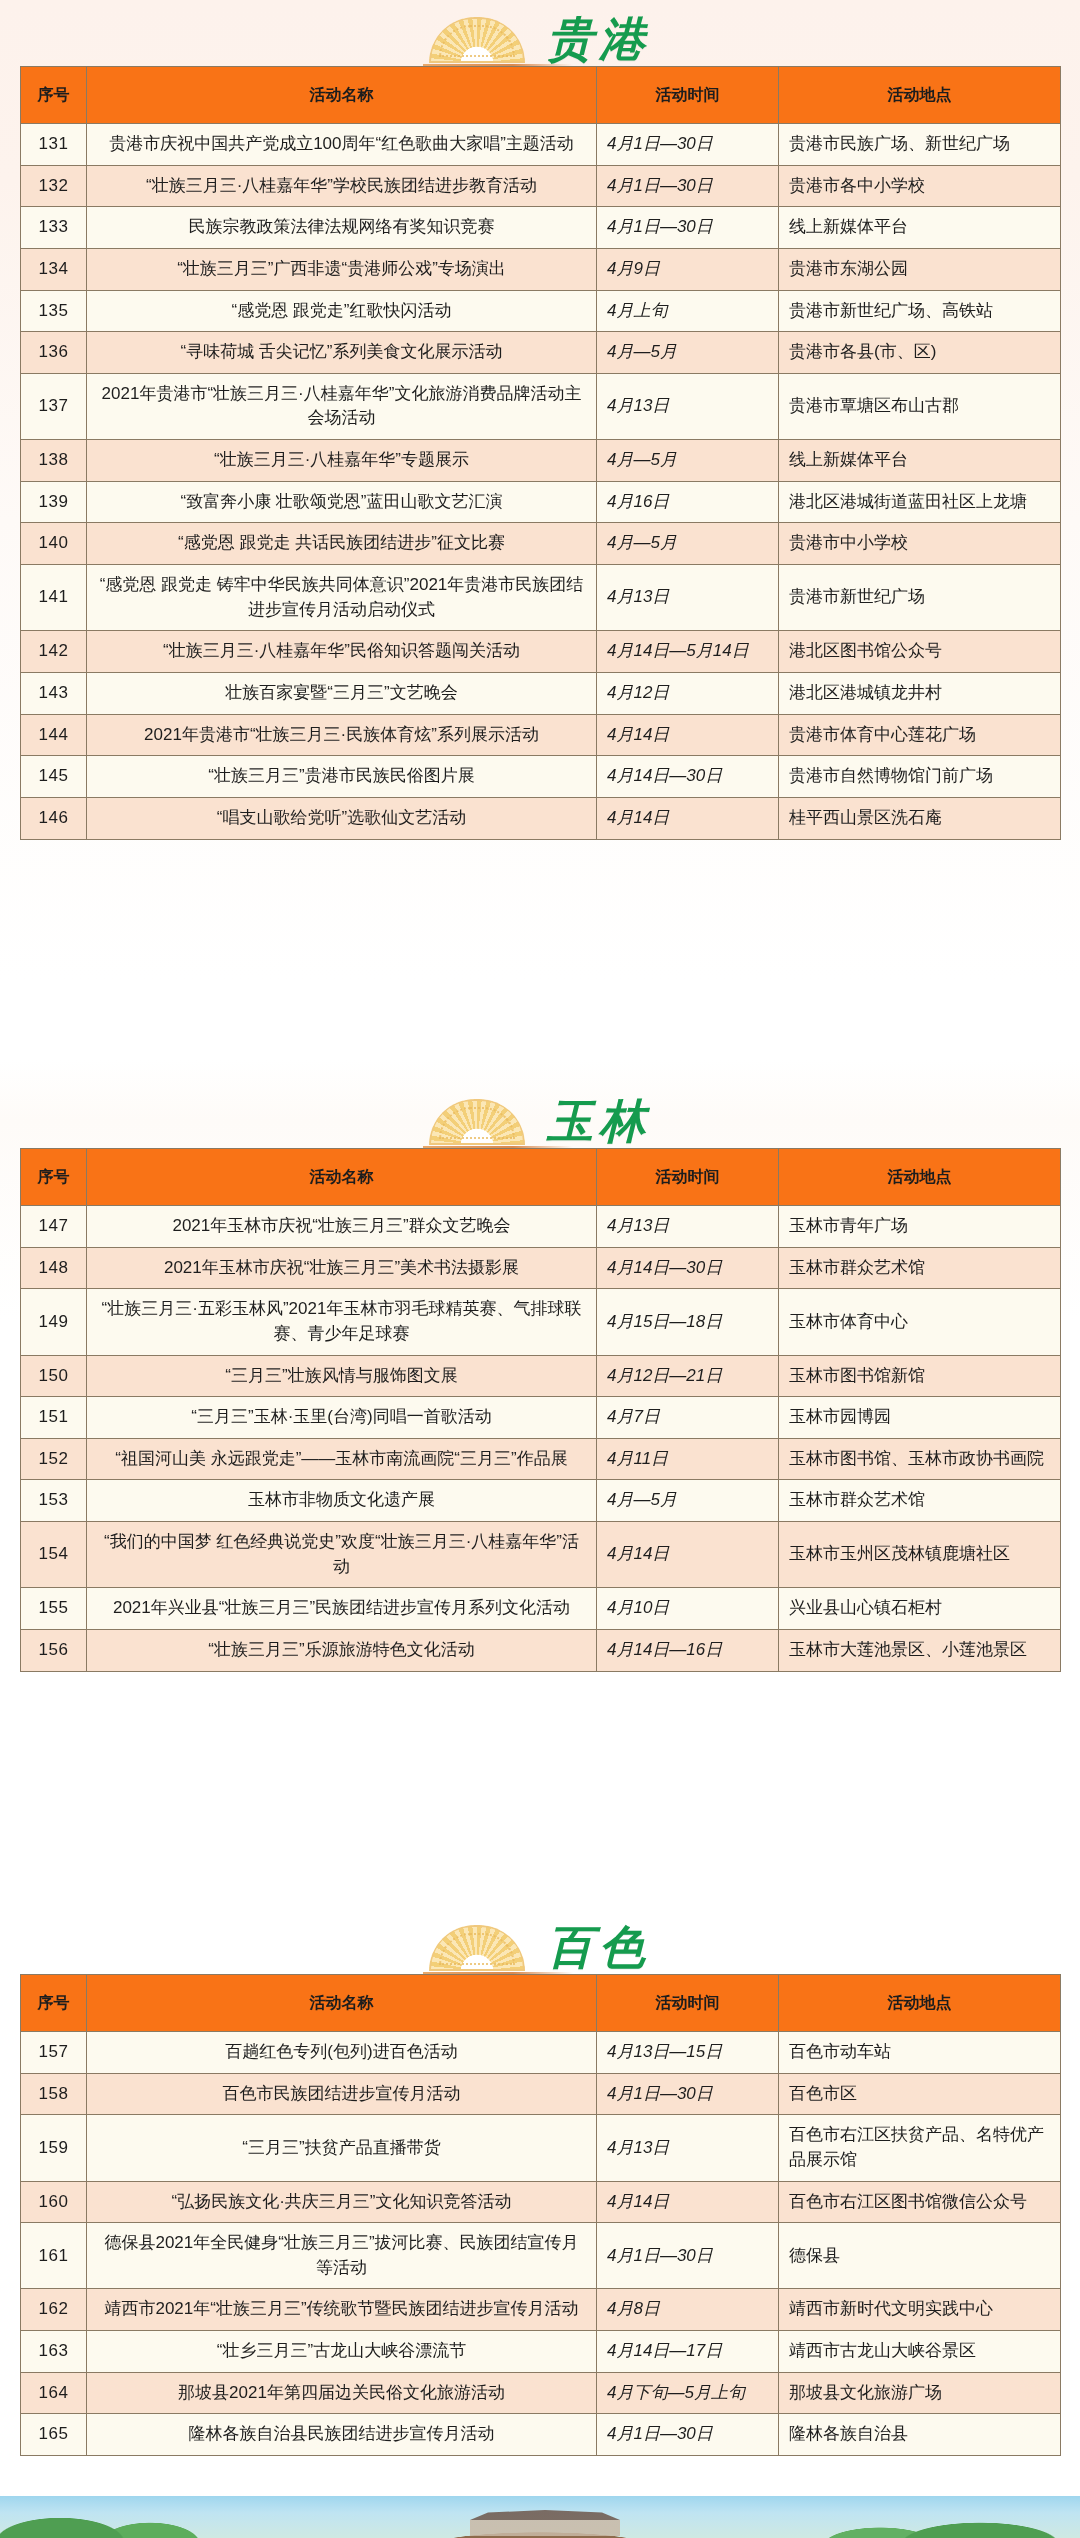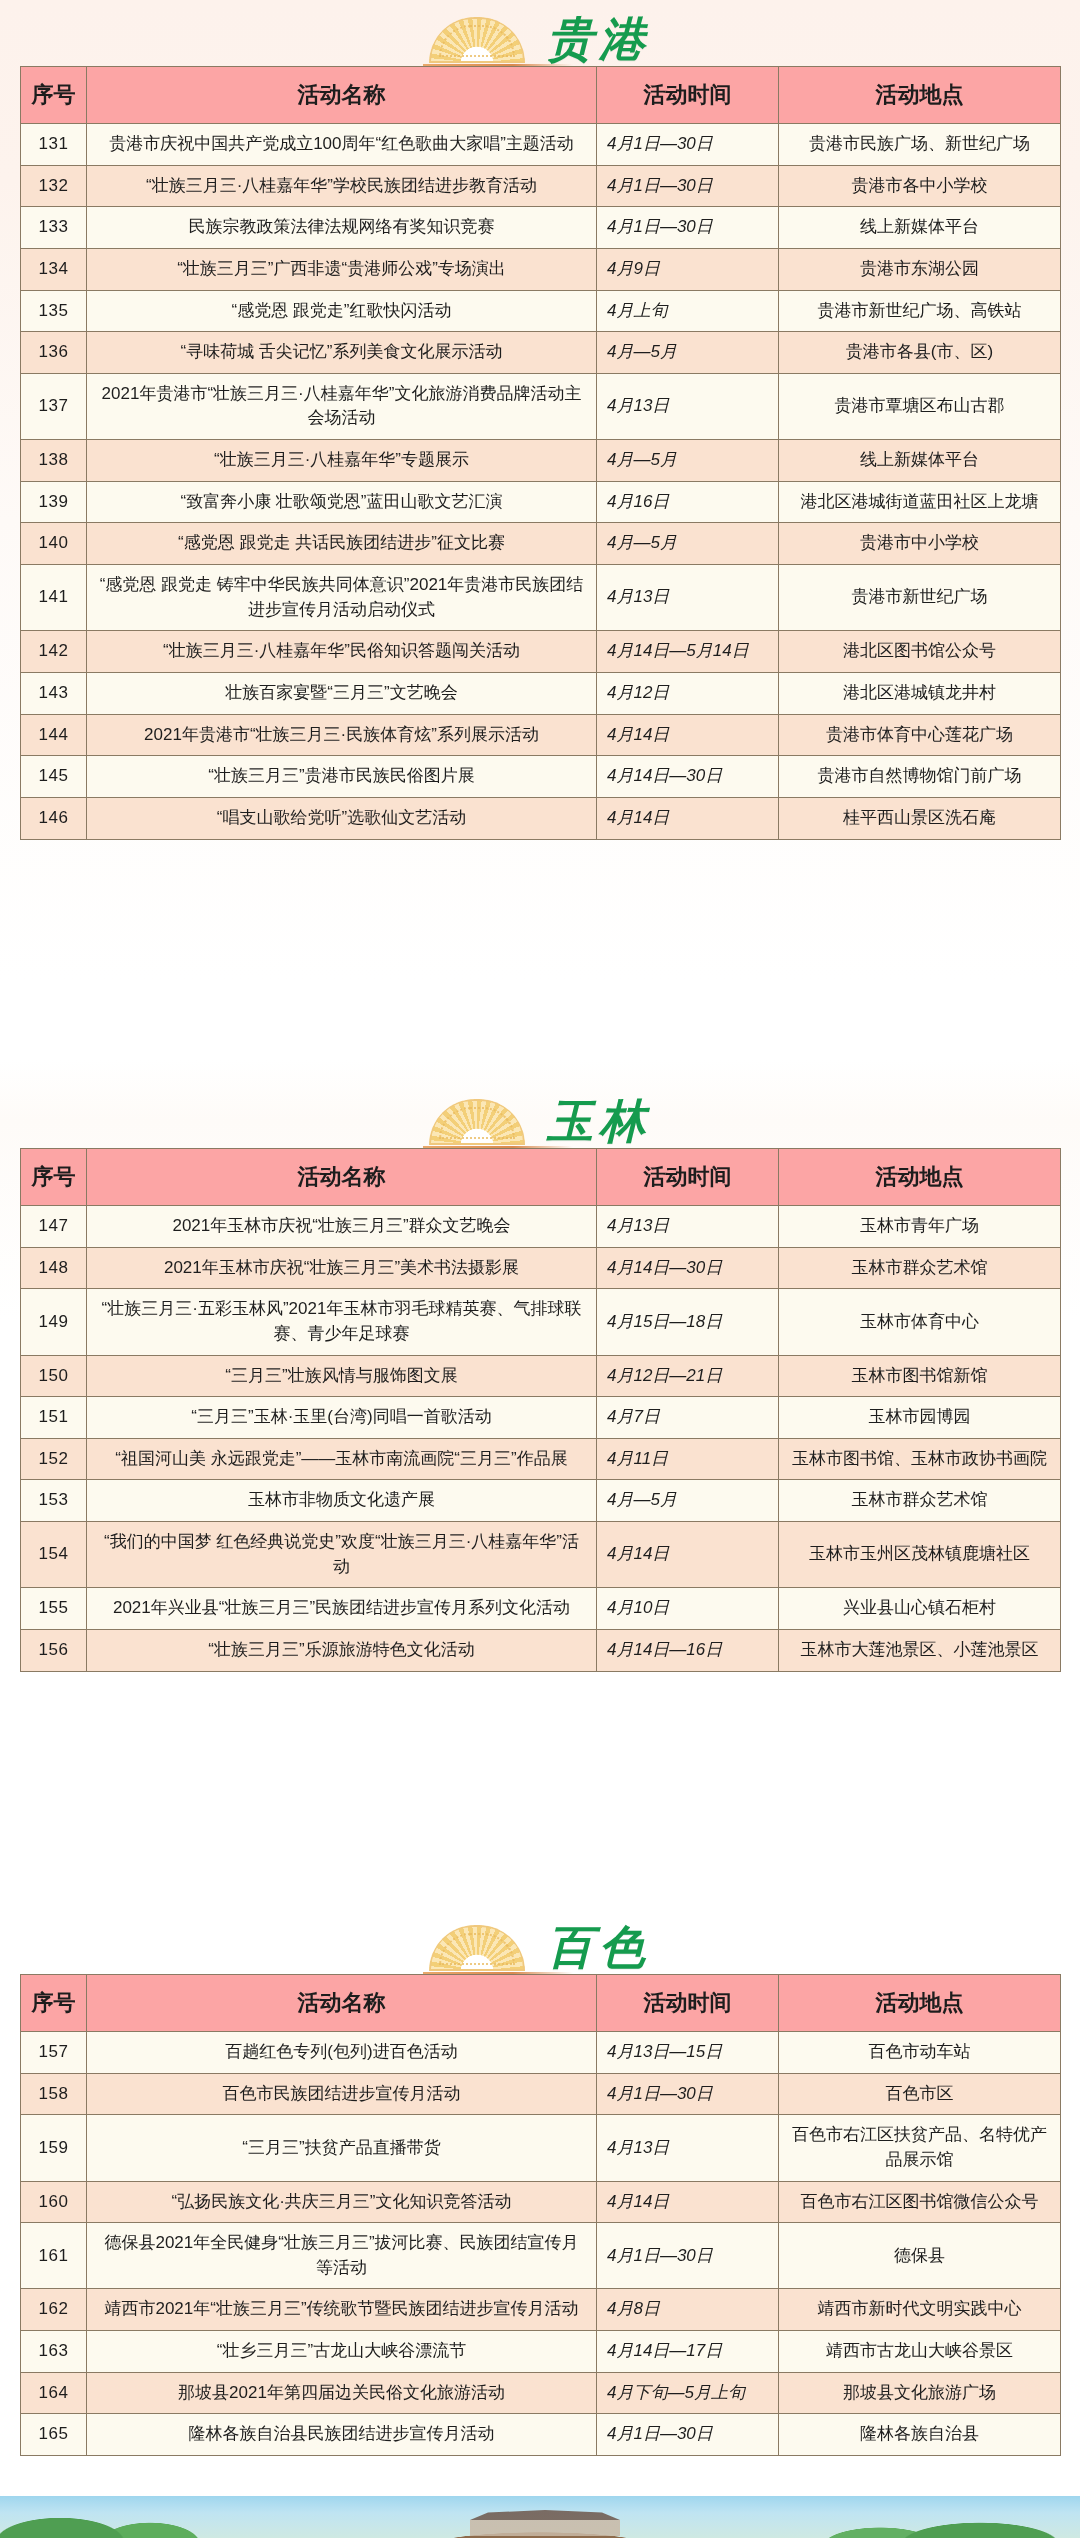--- a/index.html
+++ b/index.html
@@ -134,40 +134,40 @@
   table.act-table td {
     border: 1px solid #8a7a63;
     padding: 8px 10px;
     font-size: 17px;
     color: #1d1d1d;
     line-height: 1.45;
     vertical-align: middle;
     word-break: break-all;
   }
   table.act-table thead th {
-    background: #fca5a5;
+    background: #f97316;
     text-align: center;
     font-weight: 700;
-    font-size: 22px;
+    font-size: 16px;
     height: 44px;
     padding: 6px 8px;
   }
   col.c-no    { width: 66px; }
   col.c-name  { width: 510px; }
   col.c-time  { width: 182px; }
   col.c-place { width: 282px; }
 
   td.no {
     text-align: center;
     font-size: 17px;
     letter-spacing: .5px;
   }
   td.name  { text-align: center; }
   td.time  { text-align: left; white-space: nowrap; font-size: 16px; font-style: italic; }
-  td.place { text-align: center; margin-left: 20px; }
+  td.place { text-align: left; margin-left: 20px; }
 
   tr.odd  td { background: #fdfaef; }
   tr.even td { background: #fae2d0; }
 
   
   #sec-guigang { top: 0; }
   #sec-yulin   { top: 1082px; }
   #sec-baise   { top: 1908px; }
 </style>
 </head>

